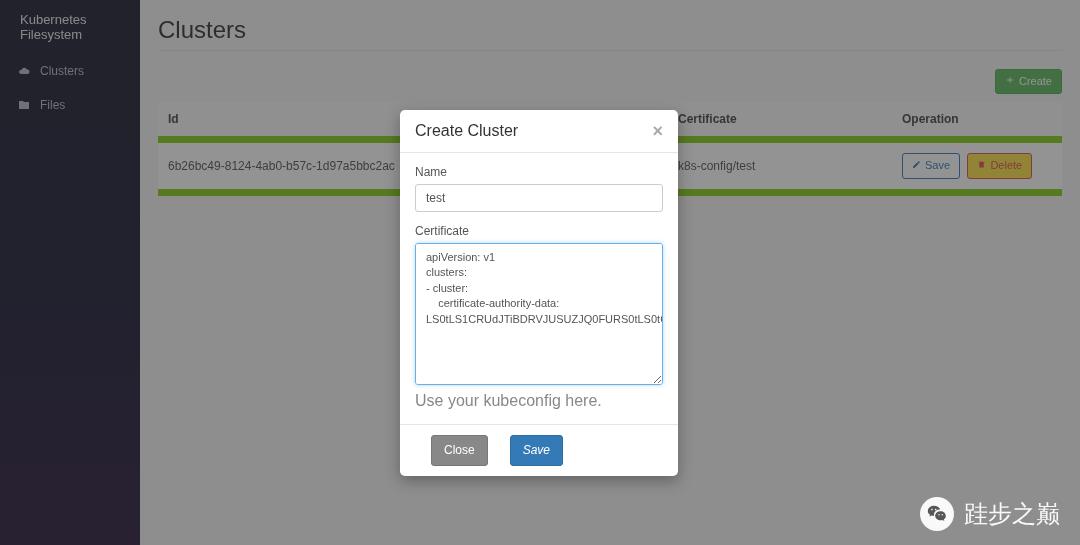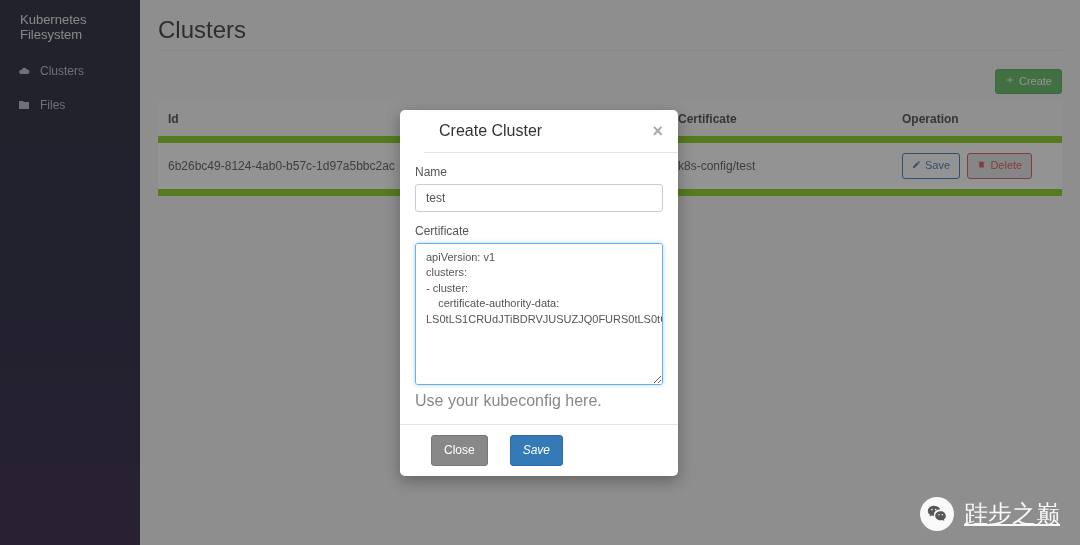--- a/index.html
+++ b/index.html
@@ -65,21 +65,21 @@
     align-items: center;
     border-radius: 3px;
     padding: 4px 9px;
     font-size: 11px;
     cursor: pointer;
     border: 1px solid transparent;
     line-height: 1.4;
   }
   .btn-success { background: #5cb85c; color: #fff; border-color: #4cae4c; }
   .btn-primary-outline { background: #fff; color: #337ab7; border: 1px solid #337ab7; }
-  .btn-danger-outline { background: #e5e5e5; color: #d9534f; border: 1px solid #d9534f; }
+  .btn-danger-outline { background: #fde047; color: #d9534f; border: 1px solid #d9534f; }
   .btn .icon { margin-right: 4px; }
 
   table.cluster-table {
     width: 100%;
     border-collapse: collapse;
     background: #fff;
   }
   table.cluster-table th, table.cluster-table td {
     text-align: left;
     padding: 10px 10px;
@@ -108,21 +108,20 @@
     background: #fff;
     border-radius: 5px;
     box-shadow: 0 5px 15px rgba(0,0,0,.3);
   }
   .modal-header {
     padding: 12px 15px;
     border-bottom: 1px solid #e5e5e5;
     display: flex;
     justify-content: space-between;
     align-items: center;
-    margin-left: 24px;
   }
   .modal-title { font-size: 16px; font-weight: 500; color: #333; }
   .modal-close {
     font-size: 18px;
     font-weight: bold;
     color: #aaa;
     cursor: pointer;
     background: none;
     border: none;
     line-height: 1;
@@ -166,21 +165,20 @@
     position: absolute;
     right: 20px;
     bottom: 14px;
     display: flex;
     align-items: center;
     gap: 10px;
     color: #fff;
     font-size: 24px;
     font-family: "Songti SC","SimSun",serif;
     opacity: 0.95;
-    text-decoration: underline;
   }
   .watermark .wx-icon {
     width: 34px; height: 34px;
     border-radius: 50%;
     background: #fff;
     display: flex;
     align-items: center;
     justify-content: center;
   }
 </style>

